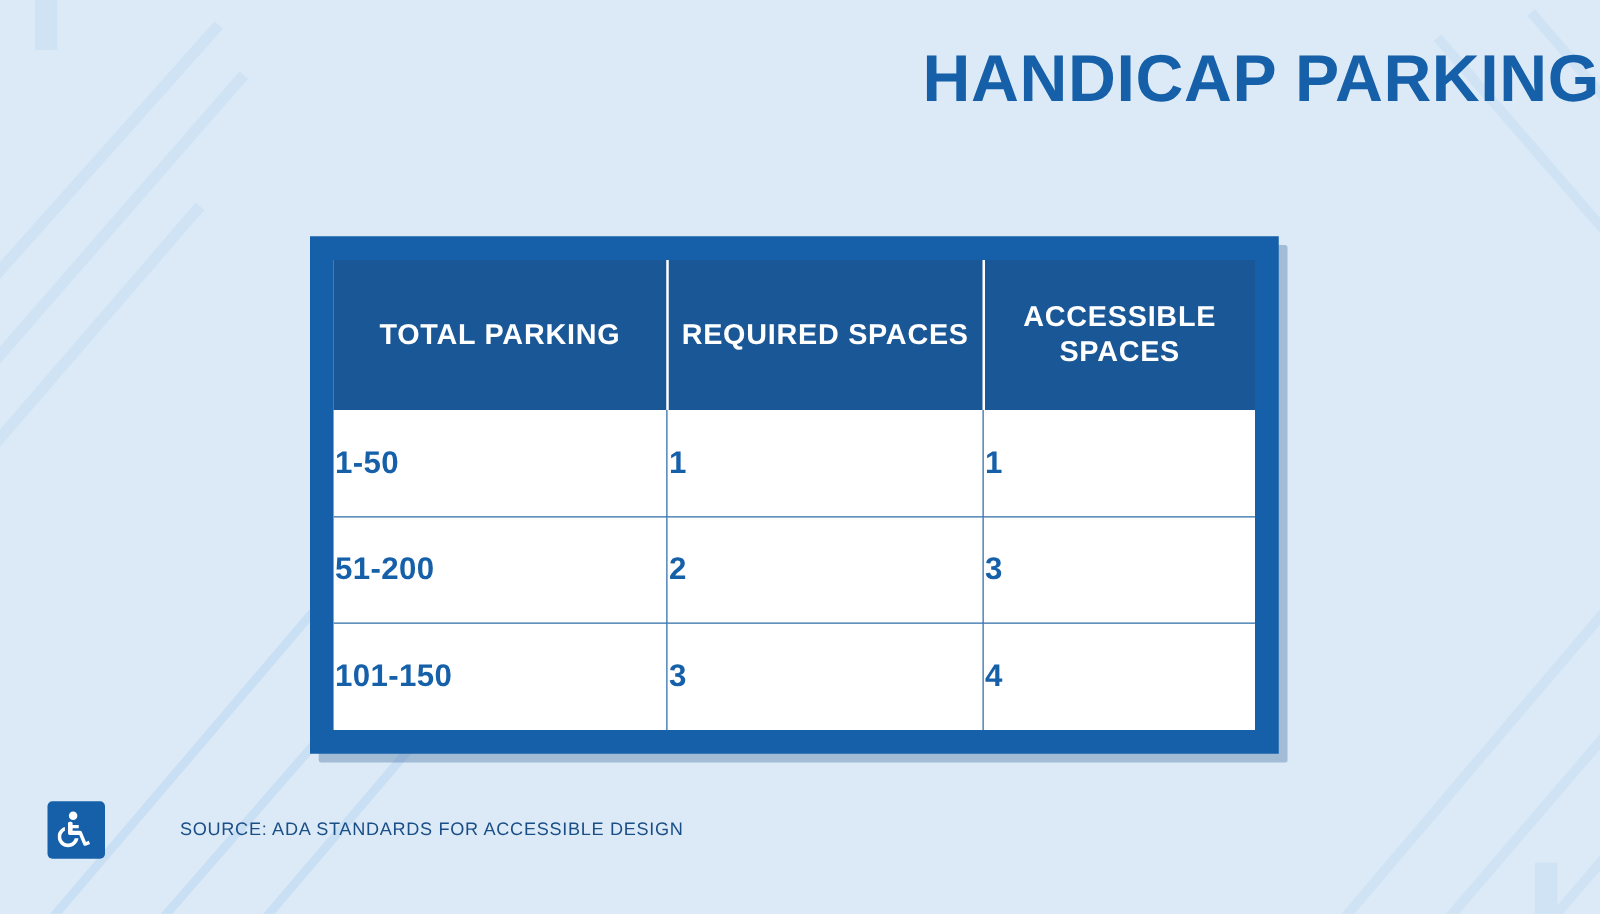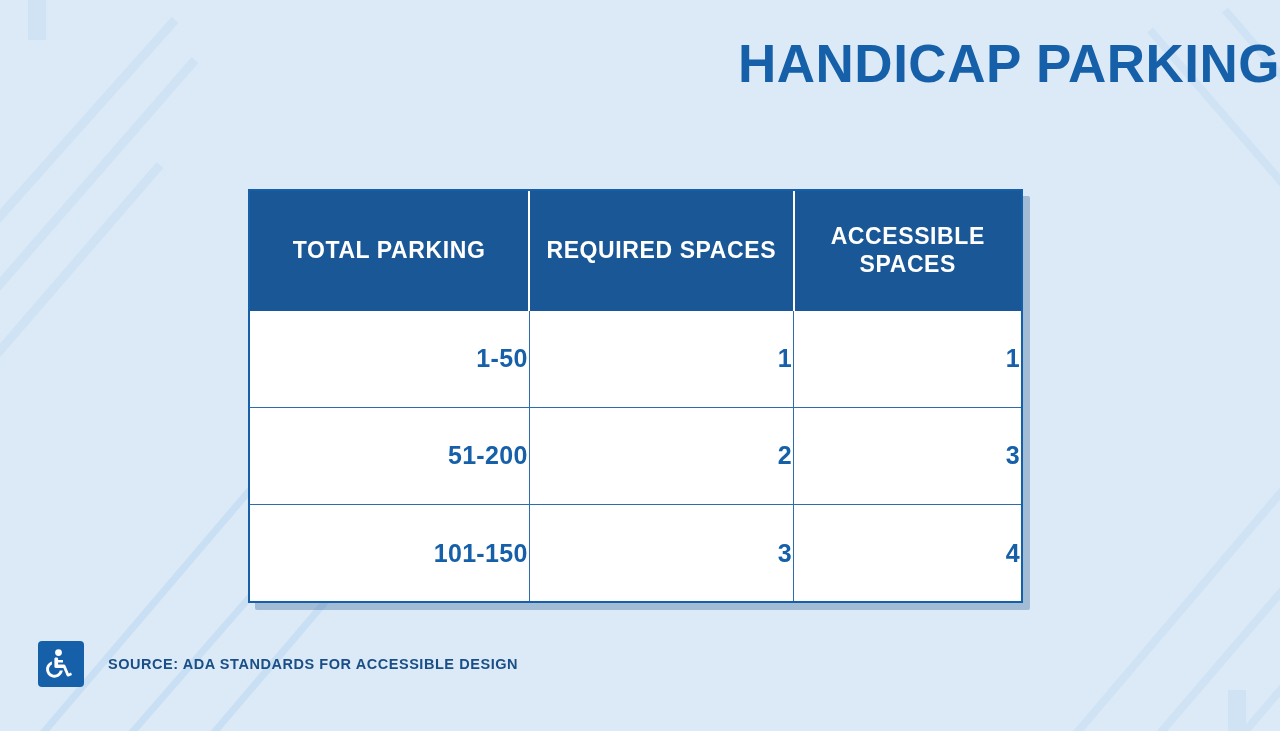--- a/index.html
+++ b/index.html
@@ -54,21 +54,21 @@
     border-radius: 2px;
   }
   .card {
     position: absolute;
     left: 248px;
     top: 189px;
     width: 775px;
     height: 414px;
     background: #1560a8;
     box-sizing: border-box;
-    padding: 2px;
+    padding: 19px;
   }
   .card-inner {
     width: 100%;
     height: 100%;
     background: #ffffff;
     box-sizing: border-box;
     display: flex;
     flex-direction: column;
   }
 
@@ -90,21 +90,21 @@
     border-right: 2px solid #ffffff;
     height: 88px;
     vertical-align: middle;
   }
   table.req-table thead th:last-child { border-right: none; margin-left: 20px; }
 
   table.req-table tbody td {
     color: #1560a8;
     font-size: 25px;
     font-weight: bold;
-    text-align: right;
+    text-align: left;
     border-right: 1.5px solid #2f6cab;
     border-bottom: 1.5px solid #2f6cab;
     height: 63px;
     vertical-align: middle;
     background: #ffffff;
     letter-spacing: 0.3px;
   }
   table.req-table tbody td:last-child { border-right: none; }
   table.req-table tbody tr:last-child td { border-bottom: none; }
 
@@ -125,24 +125,25 @@
     width: 46px;
     height: 46px;
     background: #1560a8;
     border-radius: 4px;
     display: flex;
     align-items: center;
     justify-content: center;
   }
   .source-text {
     font-size: 14.5px;
-    font-weight: bold;
+    font-weight: normal;
     letter-spacing: 0.55px;
     color: #1a4e86;
     text-transform: uppercase;
+    margin-left: 36px;
   }
 </style>
 </head>
 <body>
 
 <div class="bg-deco">
   <svg width="1280" height="731" viewBox="0 0 1280 731" xmlns="http://www.w3.org/2000/svg">
     <rect x="0" y="0" width="1280" height="731" fill="#dceaf7"></rect>
     <g stroke="#cfe3f5" stroke-width="9" fill="none">
       <path d="M -30 250 L 175 20"></path>

